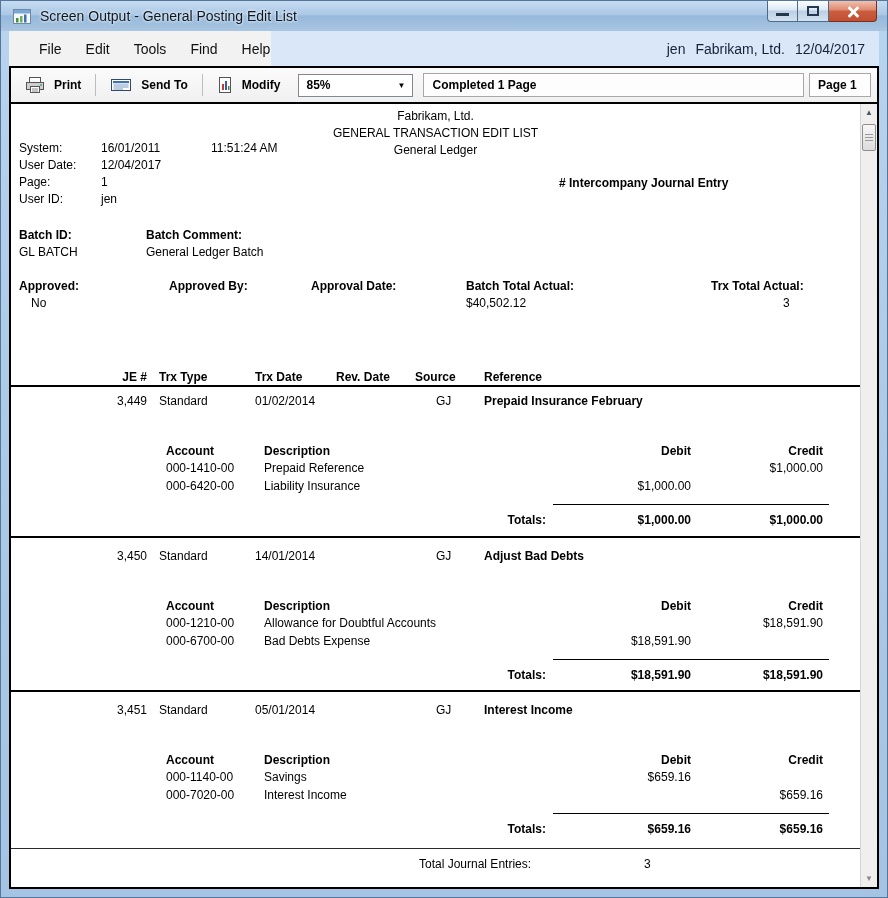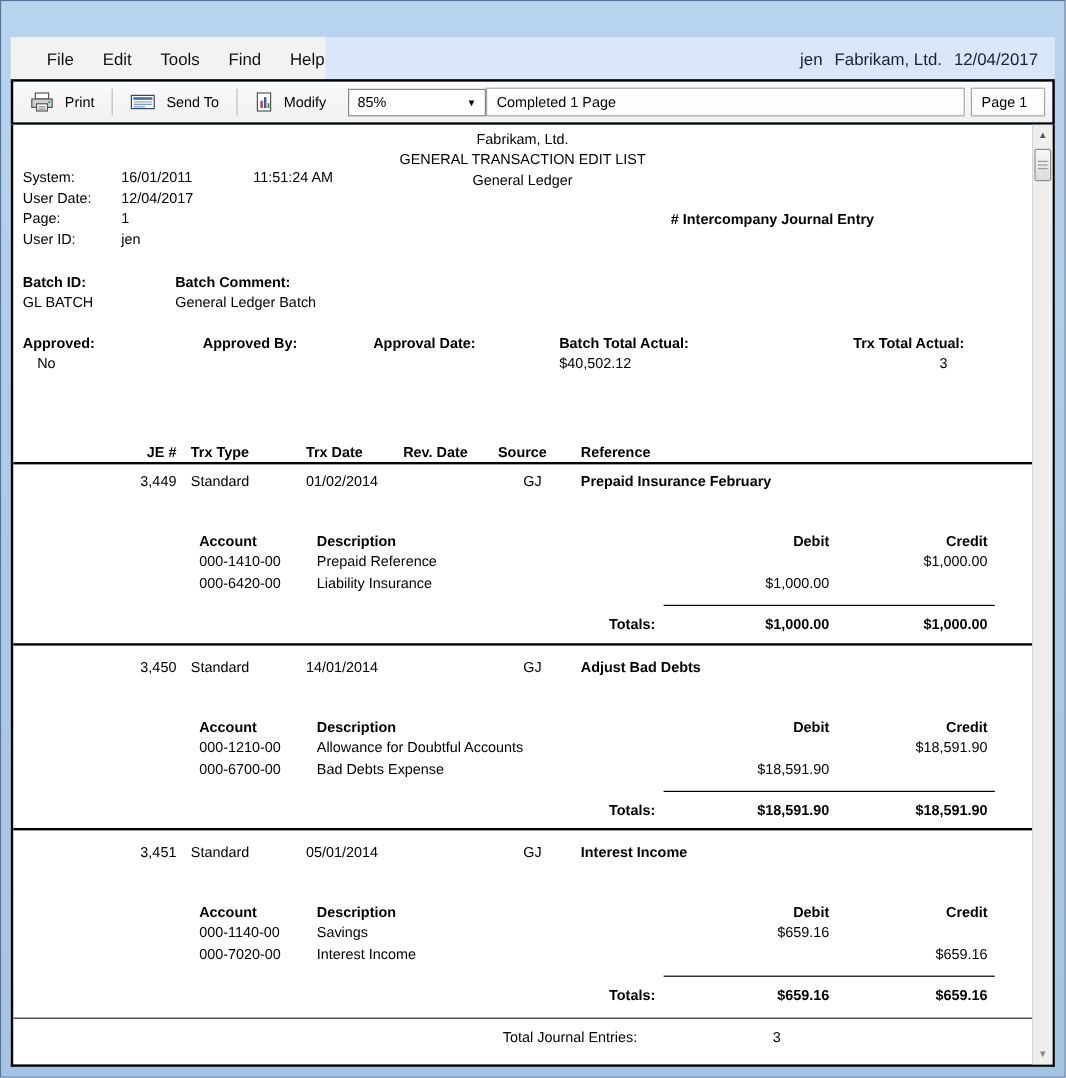--- a/index.html
+++ b/index.html
@@ -58,33 +58,33 @@
   .menu-item { font-size: 14px; color: #111; padding: 4px 10px; white-space: nowrap; cursor: default; }
   .user-info {
     flex: 1; display: flex; align-items: center; justify-content: flex-end;
     font-size: 14px; color: #152238; padding-right: 14px; gap: 10px; white-space: nowrap;
   }
 
   
   .toolbar {
     position: absolute; top: 65px; left: 8px; right: 8px; height: 38px;
     background: linear-gradient(180deg, #fbfbfb, #f0f0f0);
-    border: 2px solid #000; display: flex; align-items: center; padding: 0 6px;
+    border: 2px solid #000; display: flex; align-items: center; padding: 0 6px; font-weight: bold;
   }
   .tool-btn { display: flex; align-items: center; gap: 9px; padding: 3px 8px; cursor: default; }
   .tool-label { font-size: 12px; color: #000; white-space: nowrap; }
   .tb-sep { width: 1px; height: 22px; background: #bdbdbd; margin: 0 6px; }
   .zoom-combo {
     width: 115px; height: 23px; background: #fff; border: 1px solid #828790;
     display: flex; align-items: center; font-size: 12px; padding-left: 7px; margin-left: 10px;
   }
   .zoom-combo .arrow { margin-left: auto; margin-right: 7px; font-size: 8px; color: #000; }
   .status-box {
     flex: 1; height: 24px; background: #fdfdfd; border: 1px solid #a8a8a8;
-    display: flex; align-items: center; font-size: 12px; padding-left: 8px; margin-left: 0;
+    display: flex; align-items: center; font-size: 12px; padding-left: 8px; margin-left: 10px;
     color: #000;
   }
   .page-box {
     width: 62px; height: 24px; background: #fdfdfd; border: 1px solid #a8a8a8;
     display: flex; align-items: center; font-size: 12px; padding-left: 8px; margin-left: 5px;
     color: #000;
   }
 
   
   .viewport {
@@ -133,20 +133,41 @@
     border: 1px solid #8f8f8f; border-radius: 2px;
     display: flex; flex-direction: column; justify-content: center; gap: 2px; align-items: center;
   }
   .sb-grip { width: 8px; height: 1px; background: #9a9a9a; }
 </style>
 </head>
 <body>
 
 <div class="window">
 
+  <div class="titlebar">
+    <svg class="title-icon" viewBox="0 0 18 15">
+      <rect x="0.5" y="0.5" width="17" height="14" fill="#f4f8fc" stroke="#6f8aa5"></rect>
+      <rect x="1" y="1" width="16" height="3.5" fill="#7ba7d4"></rect>
+      <rect x="3" y="9" width="2.5" height="4.5" fill="#4a8f3c"></rect>
+      <rect x="7" y="7" width="2.5" height="6.5" fill="#6fae5a"></rect>
+      <rect x="11" y="5.5" width="2.5" height="8" fill="#3f72b0"></rect>
+    </svg>
+    <div class="title-text">Screen Output - General Posting Edit List</div>
+    <div class="win-controls">
+      <div class="btn-min">
+          <div class="glyph-min"></div>
+        </div>
+      <div class="btn-max">
+          <div class="glyph-max"></div>
+        </div>
+      <div class="btn-close">
+          <div class="glyph-x"></div>
+        </div>
+    </div>
+  </div>
 
   <div class="menubar">
     <div class="menus">
       <div class="menu-item">File</div>
       <div class="menu-item">Edit</div>
       <div class="menu-item">Tools</div>
       <div class="menu-item">Find</div>
       <div class="menu-item">Help</div>
     </div>
     <div class="user-info">

